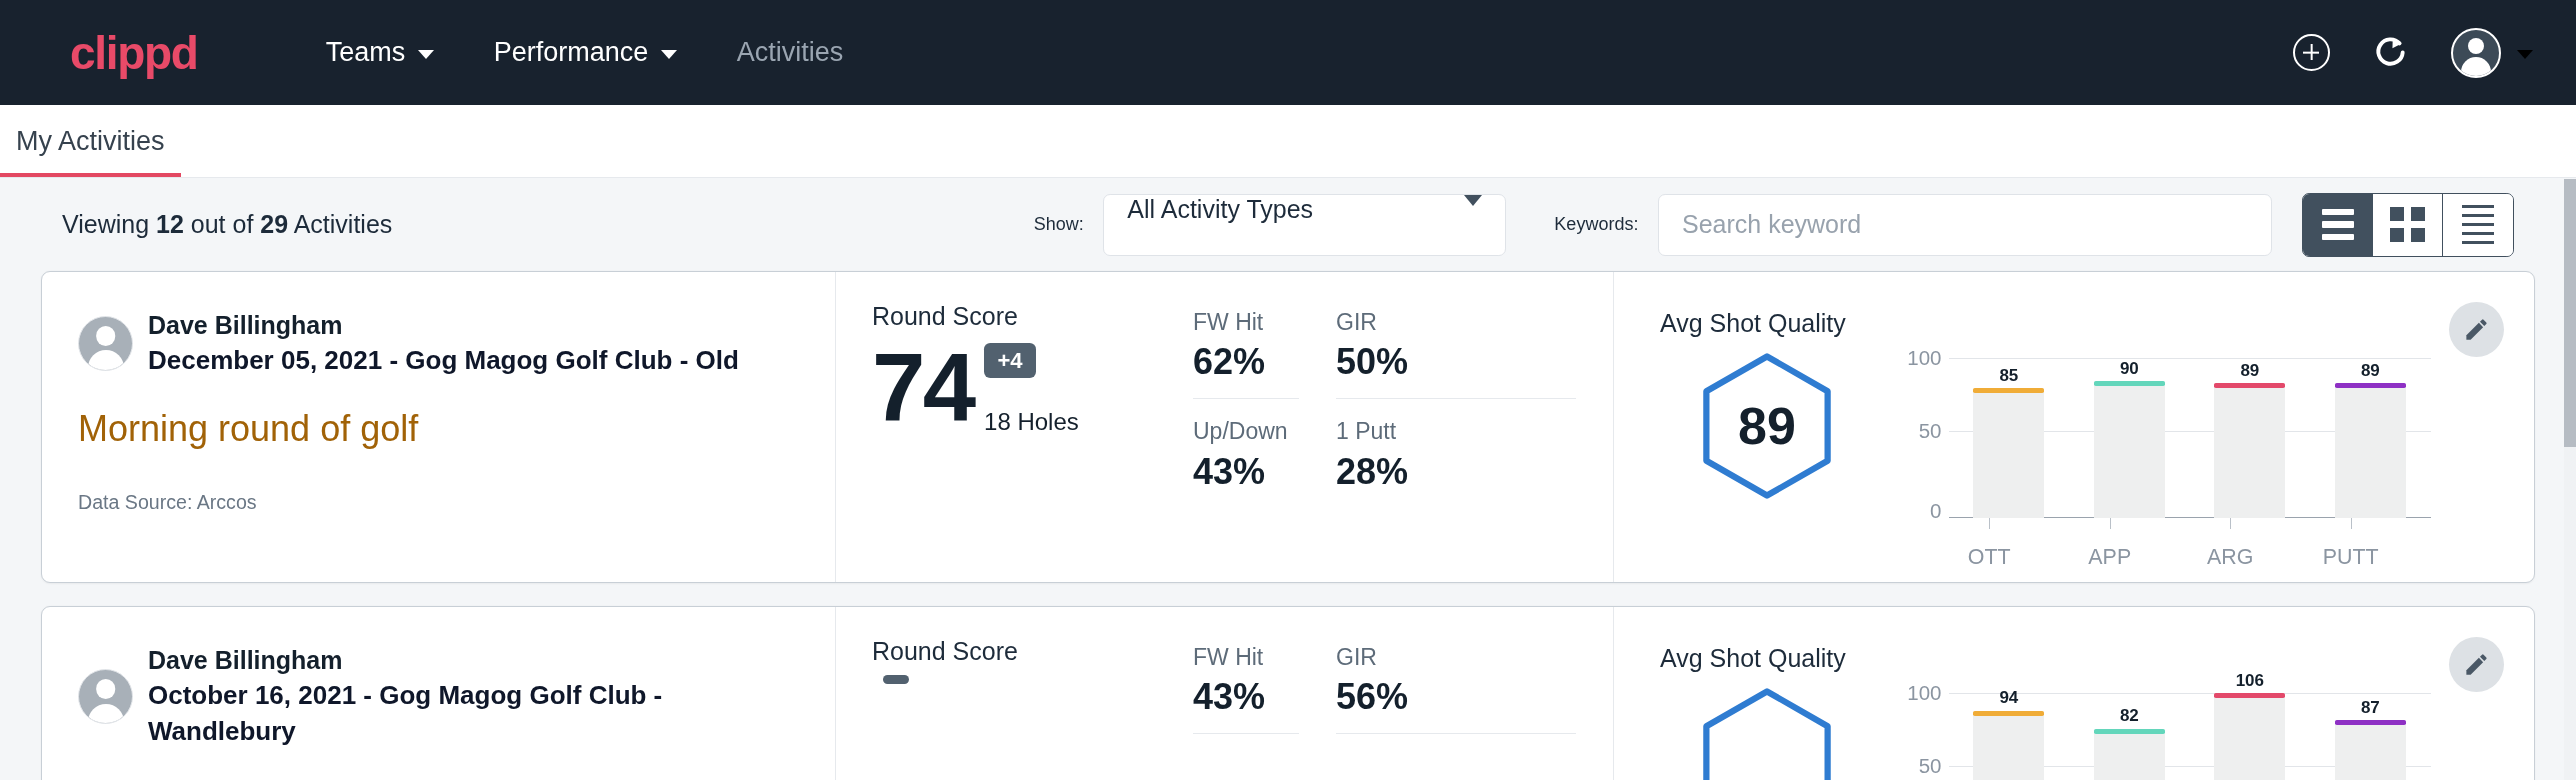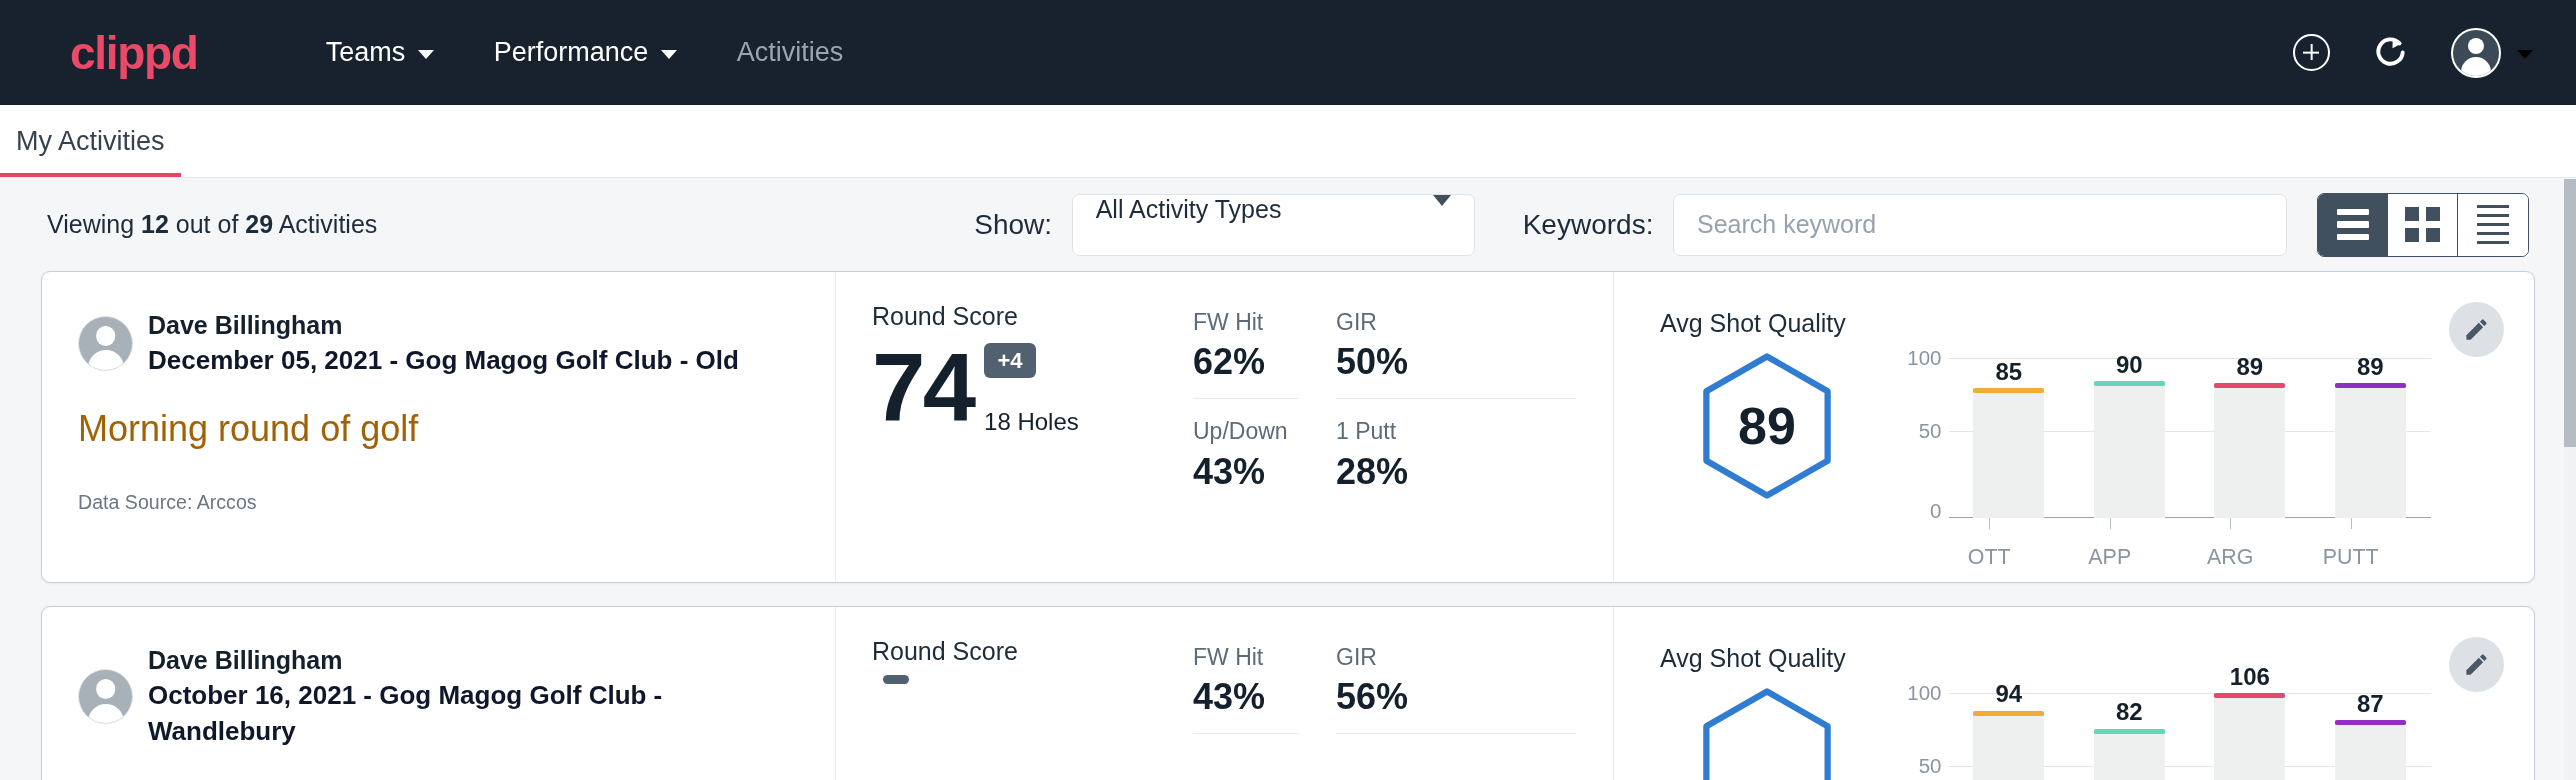--- a/index.html
+++ b/index.html
@@ -79,26 +79,26 @@
     padding: 0 16px 16px 16px;
     border-bottom: 4.5px solid transparent;
     cursor: pointer;
   }
   .tab.active { border-bottom-color: #e34862; }
 
   
   .toolbar {
     height: 93px;
     display: flex; align-items: center;
-    padding: 0 47px;
+    padding: 0 62px;
   }
   .viewing { font-size: 25px; color: #1d2b3a; }
   .viewing b { font-weight: 700; }
   .tb-spacer { flex: 1; }
-  .tb-label { font-size: 28px; color: #1d2b3a; margin-right: 19.6px; white-space: nowrap; }
+  .tb-label { font-size: 18px; color: #1d2b3a; margin-right: 19.6px; white-space: nowrap; }
   .select {
     width: 403px; height: 62px; background: #fff;
     border: 0.9px solid #dfe3e8; border-radius: 7.1px;
     display: flex; align-items: flex-start; justify-content: space-between;
     padding: 0 23px; font-size: 25px; color: #1d2b3a; cursor: pointer;
   }
   .sel-chev {
     width: 0; height: 0;
     border-left: 9.8px solid transparent;
     border-right: 9.8px solid transparent;
@@ -196,21 +196,21 @@
   .yaxis {
     width: 55px; height: 166px; position: relative;
     font-size: 20.5px; color: #8b95a1;
   }
   .ytick { position: absolute; right: 7.1px; transform: translateY(-50%); }
   .plot { position: relative; width: 482px; height: 166px; }
   .gridline { position: absolute; left: 0; right: 0; height: 0.9px; background: #e2e5e9; }
   .baseline { position: absolute; left: 0; right: 0; bottom: 0; height: 1.8px; background: #9aa3ad; }
   .bars { position: absolute; inset: 0; display: flex; align-items: flex-end; }
   .barslot { flex: 1; display: flex; flex-direction: column; align-items: center; justify-content: flex-end; height: 100%; position: relative; }
-  .barlabel { position: absolute; font-size: 24px; font-weight: 700; color: #14202c; }
+  .barlabel { position: absolute; font-size: 17px; font-weight: 700; color: #14202c; }
   .bar { width: 71px; background: #eeefef; position: relative; }
   .barcap { position: absolute; top: -4.5px; left: 0; right: 0; height: 5.4px; border-radius: 1.8px; }
   .xaxis { display: flex; width: 482px; margin-left: 55px; }
   .xslot { flex: 1; text-align: center; font-size: 21.4px; color: #8b95a1; padding-top: 27px; position: relative; }
   .xslot::before { content: ""; position: absolute; top: 0; left: 50%; width: 0.9px; height: 10.7px; background: #b9c0c8; }
 
   .edit-btn {
     position: absolute; right: 30px; top: 30px;
     width: 55px; height: 55px; border-radius: 50%;
     background: #dde1e5; display: flex; align-items: center; justify-content: center;

